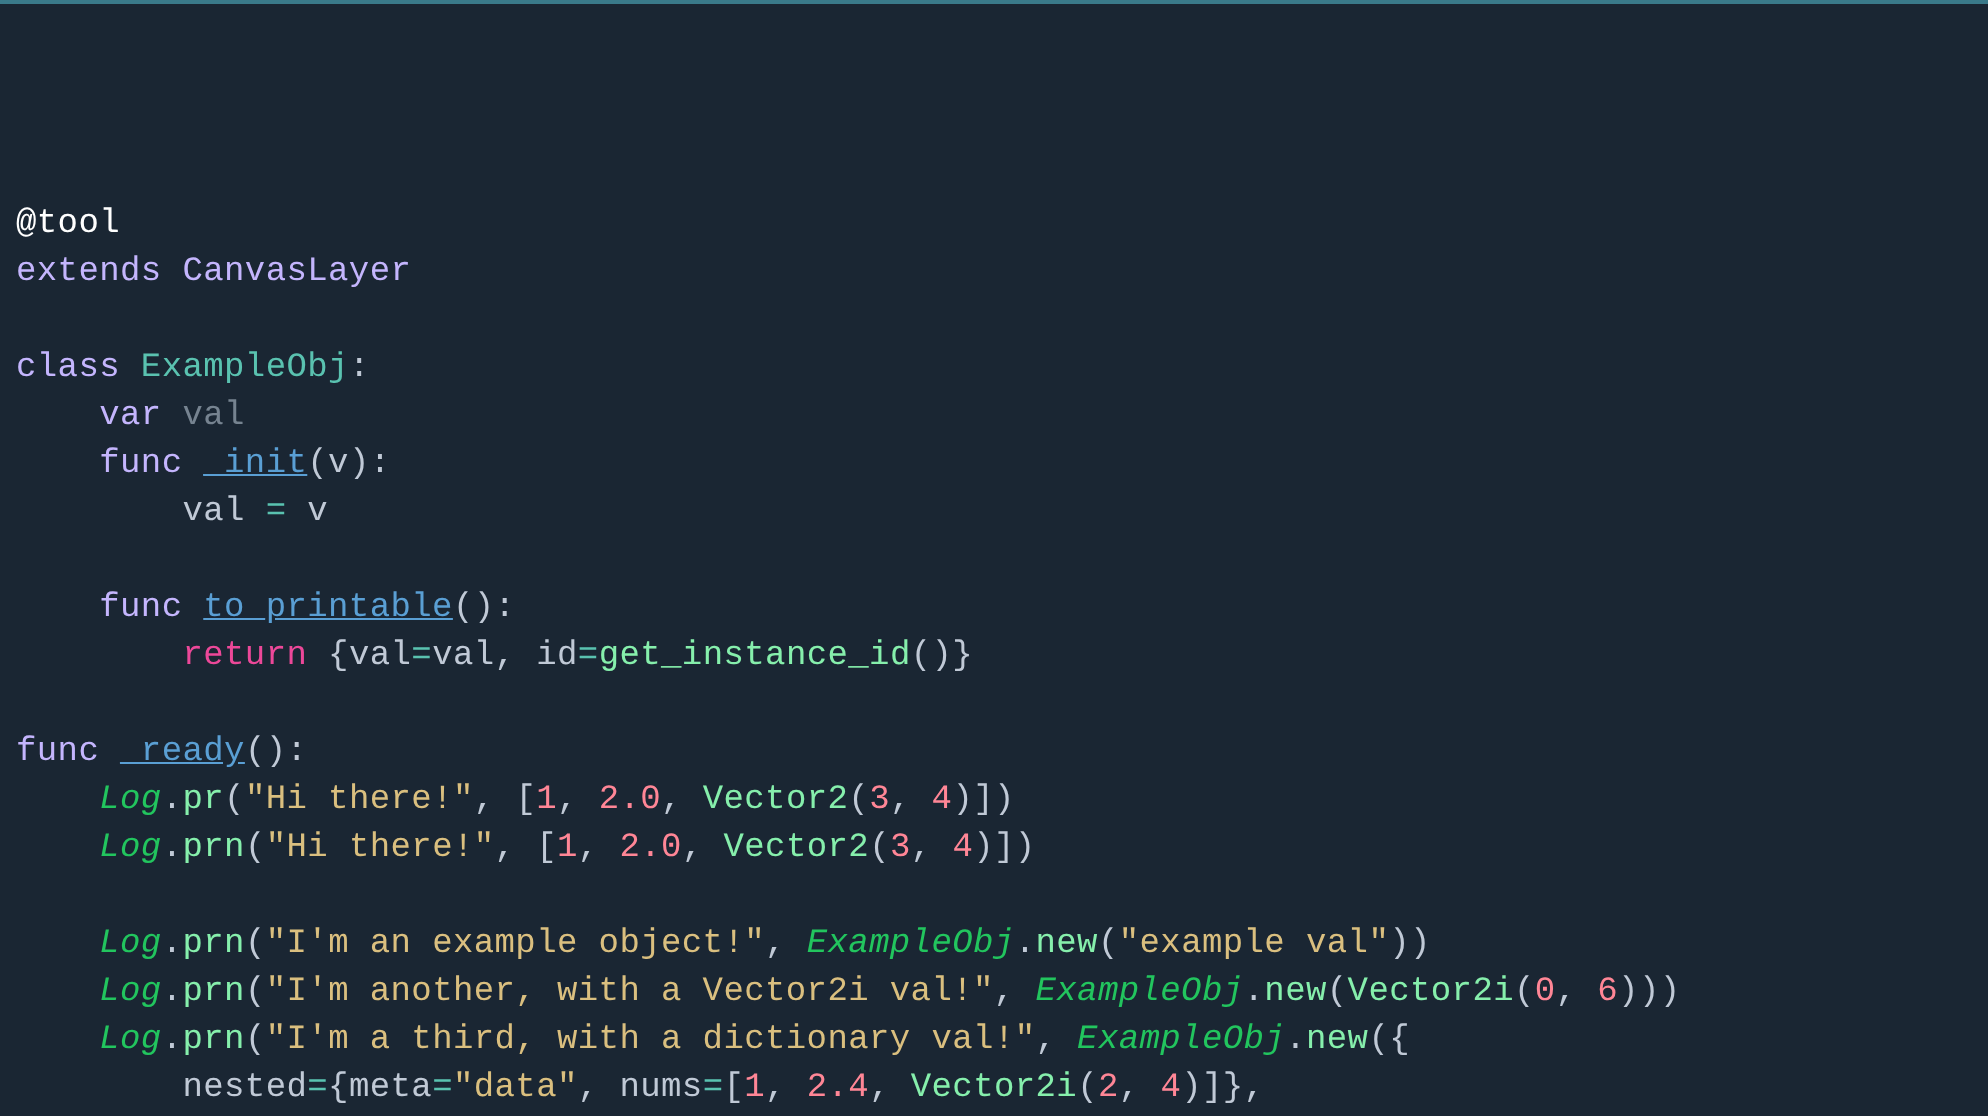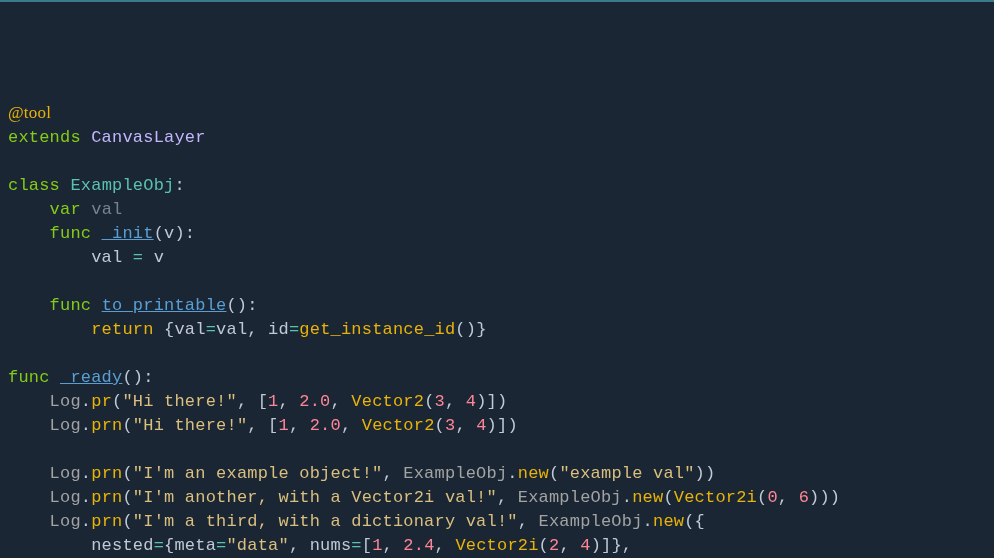--- a/index.html
+++ b/index.html
@@ -18,37 +18,37 @@
       overflow: hidden;
       padding: 4px 8px;
       border-top: 2px solid #3a7a8a;
       white-space: pre;
       letter-spacing: 0.2px;
     }
     .line {
       display: block;
       min-height: 24px;
     }
-    .keyword { color: #84cc16; }
-    .keyword-ctrl { color: #eab308; }
+    .keyword { color: #c4b5fd; }
+    .keyword-ctrl { color: #ec4899; }
     .type { color: #c4b5fd; }
     .classname { color: #5ac2b0; }
     .funcname { color: #5a9fd4; text-decoration: underline; }
-    .builtin { color: #eab308; text-align: center; }
+    .builtin { color: #86efac; text-align: center; }
     .param { color: #c0c9d6; }
     .muted { color: #768390; }
     .string { color: #dabf7f; }
     .numred { color: #ff8696; }
     .punct { color: #c0c9d6; }
     .equal { color: #5ac2b0; }
     .paren { color: #c0c9d6; }
     .prop { color: #c0c9d6; }
     .varname { color: #c0c9d6; }
-    .identifier { color: #a3a3a3; }
-    .annotation { color: #eab308; font-family: Liberation Serif, serif; }
+    .identifier { color: #22c55e; font-style: italic; }
+    .annotation { color: #ffffff; }
   </style>
 </head>
 <body>
 
 
 
 <div><span class="line"><span class="annotation">@tool</span></span><span class="line"><span class="keyword">extends</span> <span class="type">CanvasLayer</span></span><span class="line"> </span><span class="line"><span class="keyword">class</span> <span class="classname">ExampleObj</span><span class="punct">:</span></span><span class="line">    <span class="keyword">var</span> <span class="muted">val</span></span><span class="line">    <span class="keyword">func</span> <span class="funcname">_init</span><span class="paren">(</span><span class="param">v</span><span class="paren">):</span></span><span class="line">        <span class="varname">val</span> <span class="equal">=</span> <span class="varname">v</span></span><span class="line"> </span><span class="line">    <span class="keyword">func</span> <span class="funcname">to_printable</span><span class="paren">():</span></span><span class="line">        <span class="keyword-ctrl">return</span> <span class="paren">{</span><span class="prop">val</span><span class="equal">=</span><span class="varname">val</span><span class="punct">,</span> <span class="prop">id</span><span class="equal">=</span><span class="builtin">get_instance_id</span><span class="paren">()}</span></span><span class="line"> </span><span class="line"><span class="keyword">func</span> <span class="funcname">_ready</span><span class="paren">():</span></span><span class="line">    <span class="identifier">Log</span><span class="punct">.</span><span class="builtin">pr</span><span class="paren">(</span><span class="string">"Hi there!"</span><span class="punct">,</span> <span class="paren">[</span><span class="numred">1</span><span class="punct">,</span> <span class="numred">2.0</span><span class="punct">,</span> <span class="builtin">Vector2</span><span class="paren">(</span><span class="numred">3</span><span class="punct">,</span> <span class="numred">4</span><span class="paren">)])</span></span><span class="line">    <span class="identifier">Log</span><span class="punct">.</span><span class="builtin">prn</span><span class="paren">(</span><span class="string">"Hi there!"</span><span class="punct">,</span> <span class="paren">[</span><span class="numred">1</span><span class="punct">,</span> <span class="numred">2.0</span><span class="punct">,</span> <span class="builtin">Vector2</span><span class="paren">(</span><span class="numred">3</span><span class="punct">,</span> <span class="numred">4</span><span class="paren">)])</span></span><span class="line"> </span><span class="line">    <span class="identifier">Log</span><span class="punct">.</span><span class="builtin">prn</span><span class="paren">(</span><span class="string">"I'm an example object!"</span><span class="punct">,</span> <span class="identifier">ExampleObj</span><span class="punct">.</span><span class="builtin">new</span><span class="paren">(</span><span class="string">"example val"</span><span class="paren">))</span></span><span class="line">    <span class="identifier">Log</span><span class="punct">.</span><span class="builtin">prn</span><span class="paren">(</span><span class="string">"I'm another, with a Vector2i val!"</span><span class="punct">,</span> <span class="identifier">ExampleObj</span><span class="punct">.</span><span class="builtin">new</span><span class="paren">(</span><span class="builtin">Vector2i</span><span class="paren">(</span><span class="numred">0</span><span class="punct">,</span> <span class="numred">6</span><span class="paren">)))</span></span><span class="line">    <span class="identifier">Log</span><span class="punct">.</span><span class="builtin">prn</span><span class="paren">(</span><span class="string">"I'm a third, with a dictionary val!"</span><span class="punct">,</span> <span class="identifier">ExampleObj</span><span class="punct">.</span><span class="builtin">new</span><span class="paren">({</span></span><span class="line">        <span class="prop">nested</span><span class="equal">=</span><span class="paren">{</span><span class="prop">meta</span><span class="equal">=</span><span class="string">"data"</span><span class="punct">,</span> <span class="prop">nums</span><span class="equal">=</span><span class="paren">[</span><span class="numred">1</span><span class="punct">,</span> <span class="numred">2.4</span><span class="punct">,</span> <span class="builtin">Vector2i</span><span class="paren">(</span><span class="numred">2</span><span class="punct">,</span> <span class="numred">4</span><span class="paren">)]}</span><span class="punct">,</span></span><span class="line">        </span></div>
 
 
 

